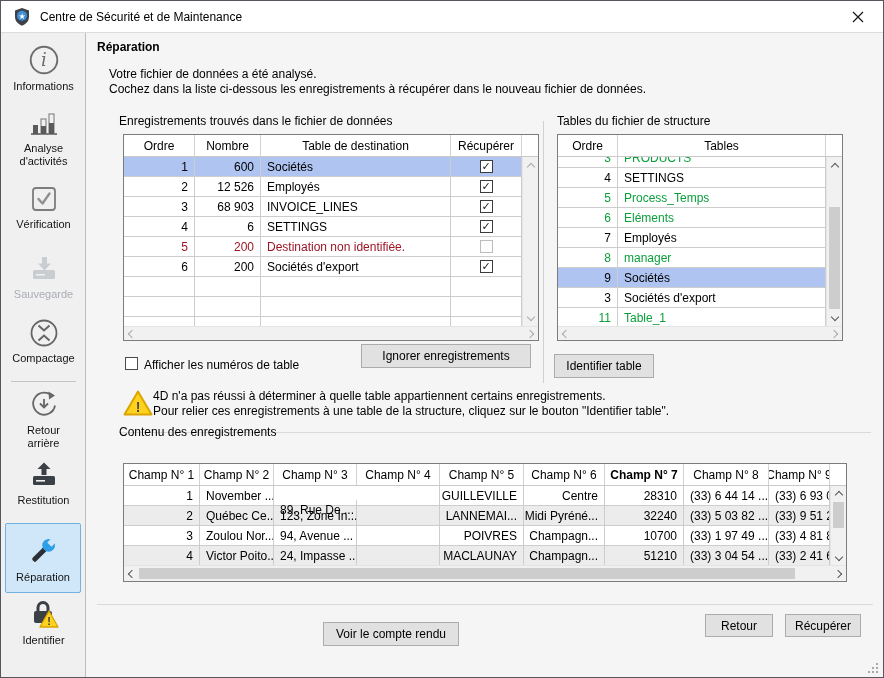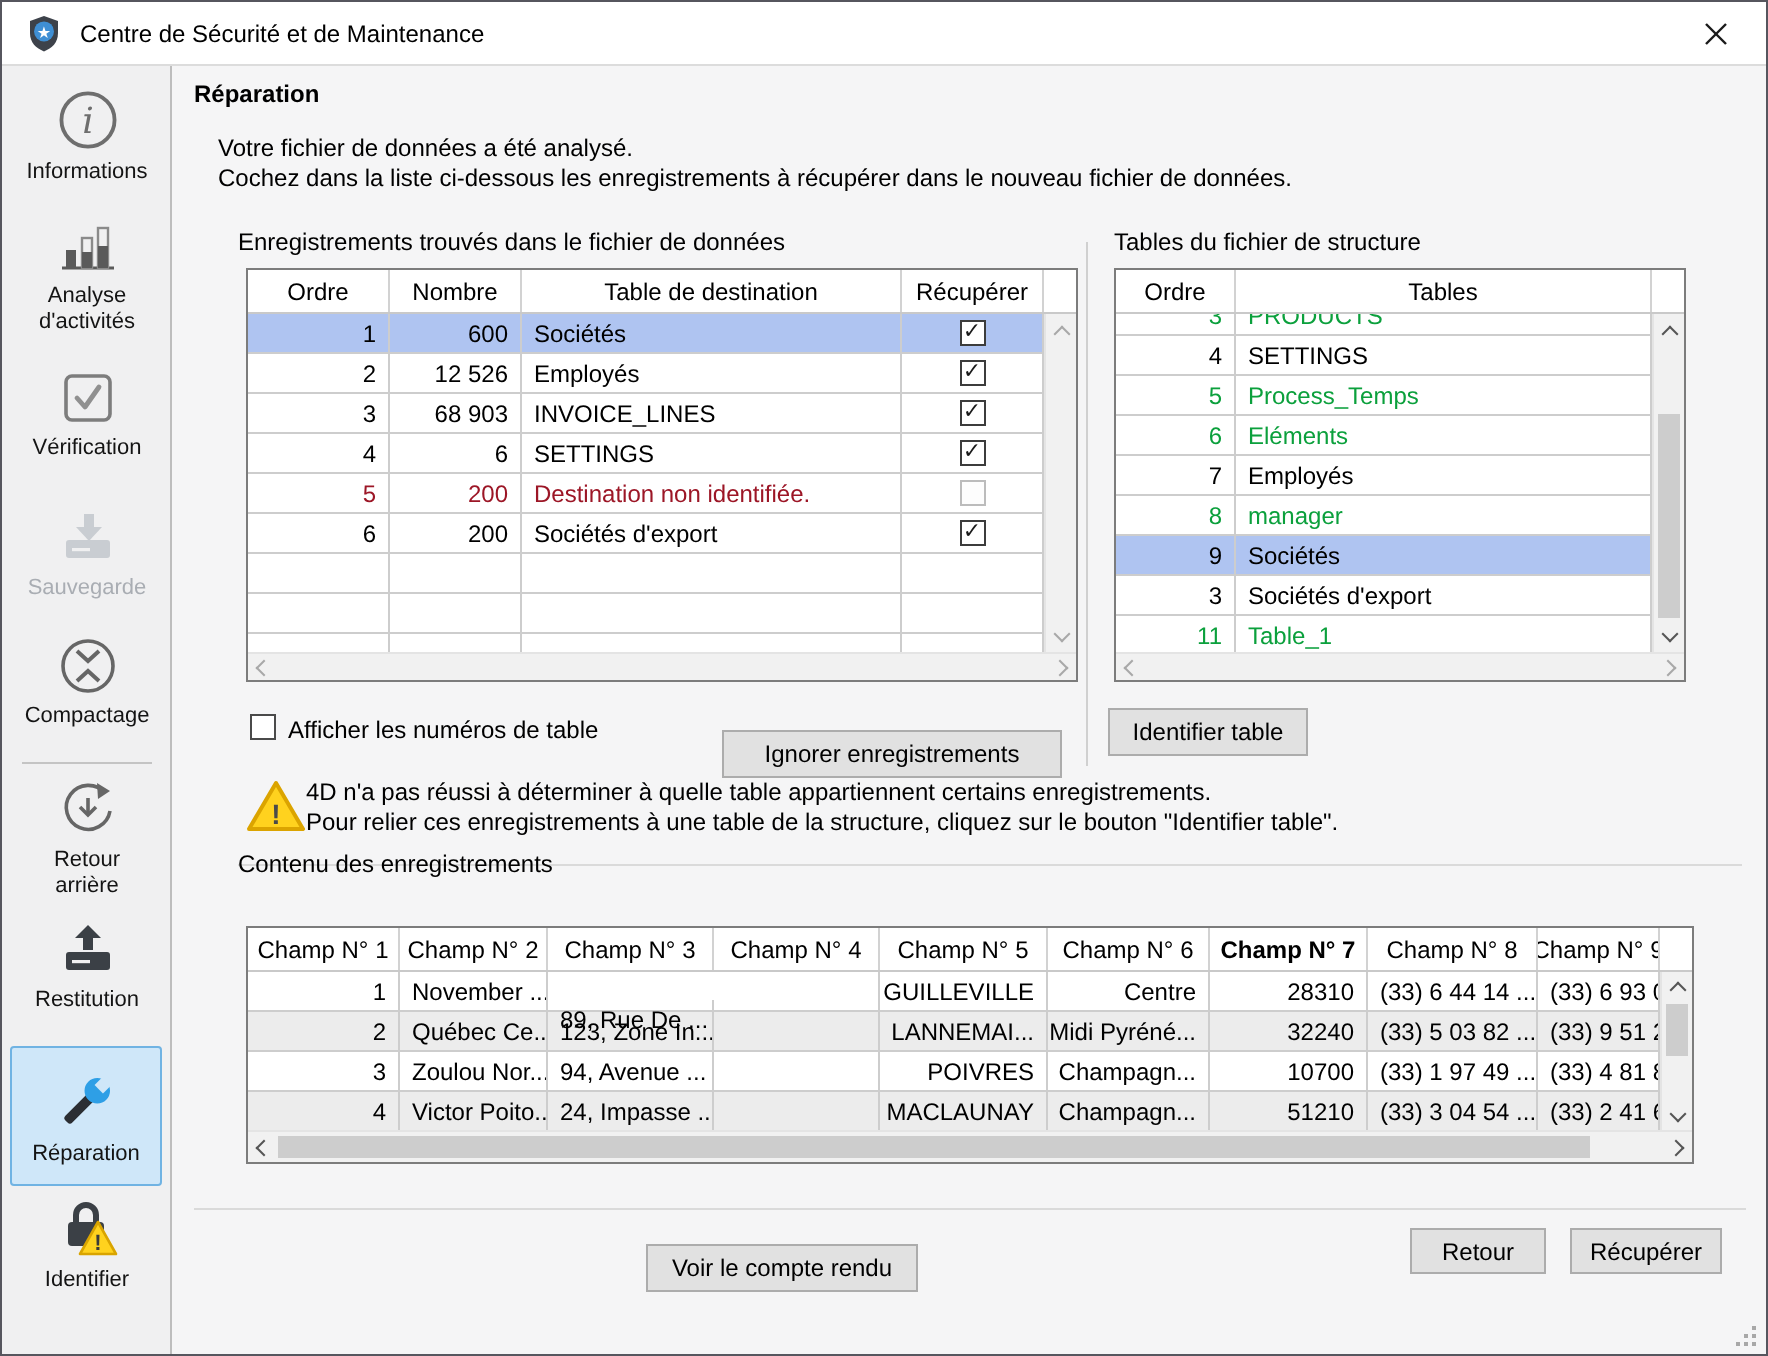--- a/index.html
+++ b/index.html
@@ -74,21 +74,21 @@
   .chev.lf{transform:rotate(135deg)}
   .chev.rt{transform:rotate(-45deg)}
   .vthumb{position:absolute;left:2px;right:2px;background:#cdcdcd}
   .hthumb{position:absolute;top:2px;bottom:2px;background:#cdcdcd}
   
   #warnicon{position:absolute;left:37px;top:356px}
   .warnline{position:absolute;left:67px}
   #warn1{top:356px} #warn2{top:371px}
   
   .btn{position:absolute;background:#e1e1e1;border:1px solid #acacac;display:flex;align-items:center;justify-content:center;font-size:12px;cursor:default}
-  #btn-ignore{left:275px;top:332px;width:170px;height:24px}
+  #btn-ignore{left:275px;top:311px;width:170px;height:24px}
   #btn-identify{left:468px;top:321px;width:100px;height:24px}
   #btn-report{left:237px;top:589px;width:136px;height:24px}
   #btn-back{left:619px;top:581px;width:68px;height:23px}
   #btn-recover{left:699px;top:581px;width:76px;height:23px}
   .grip{position:absolute;right:4px;bottom:3px}
 </style>
 </head>
 <body>
 
 <div class="window">

